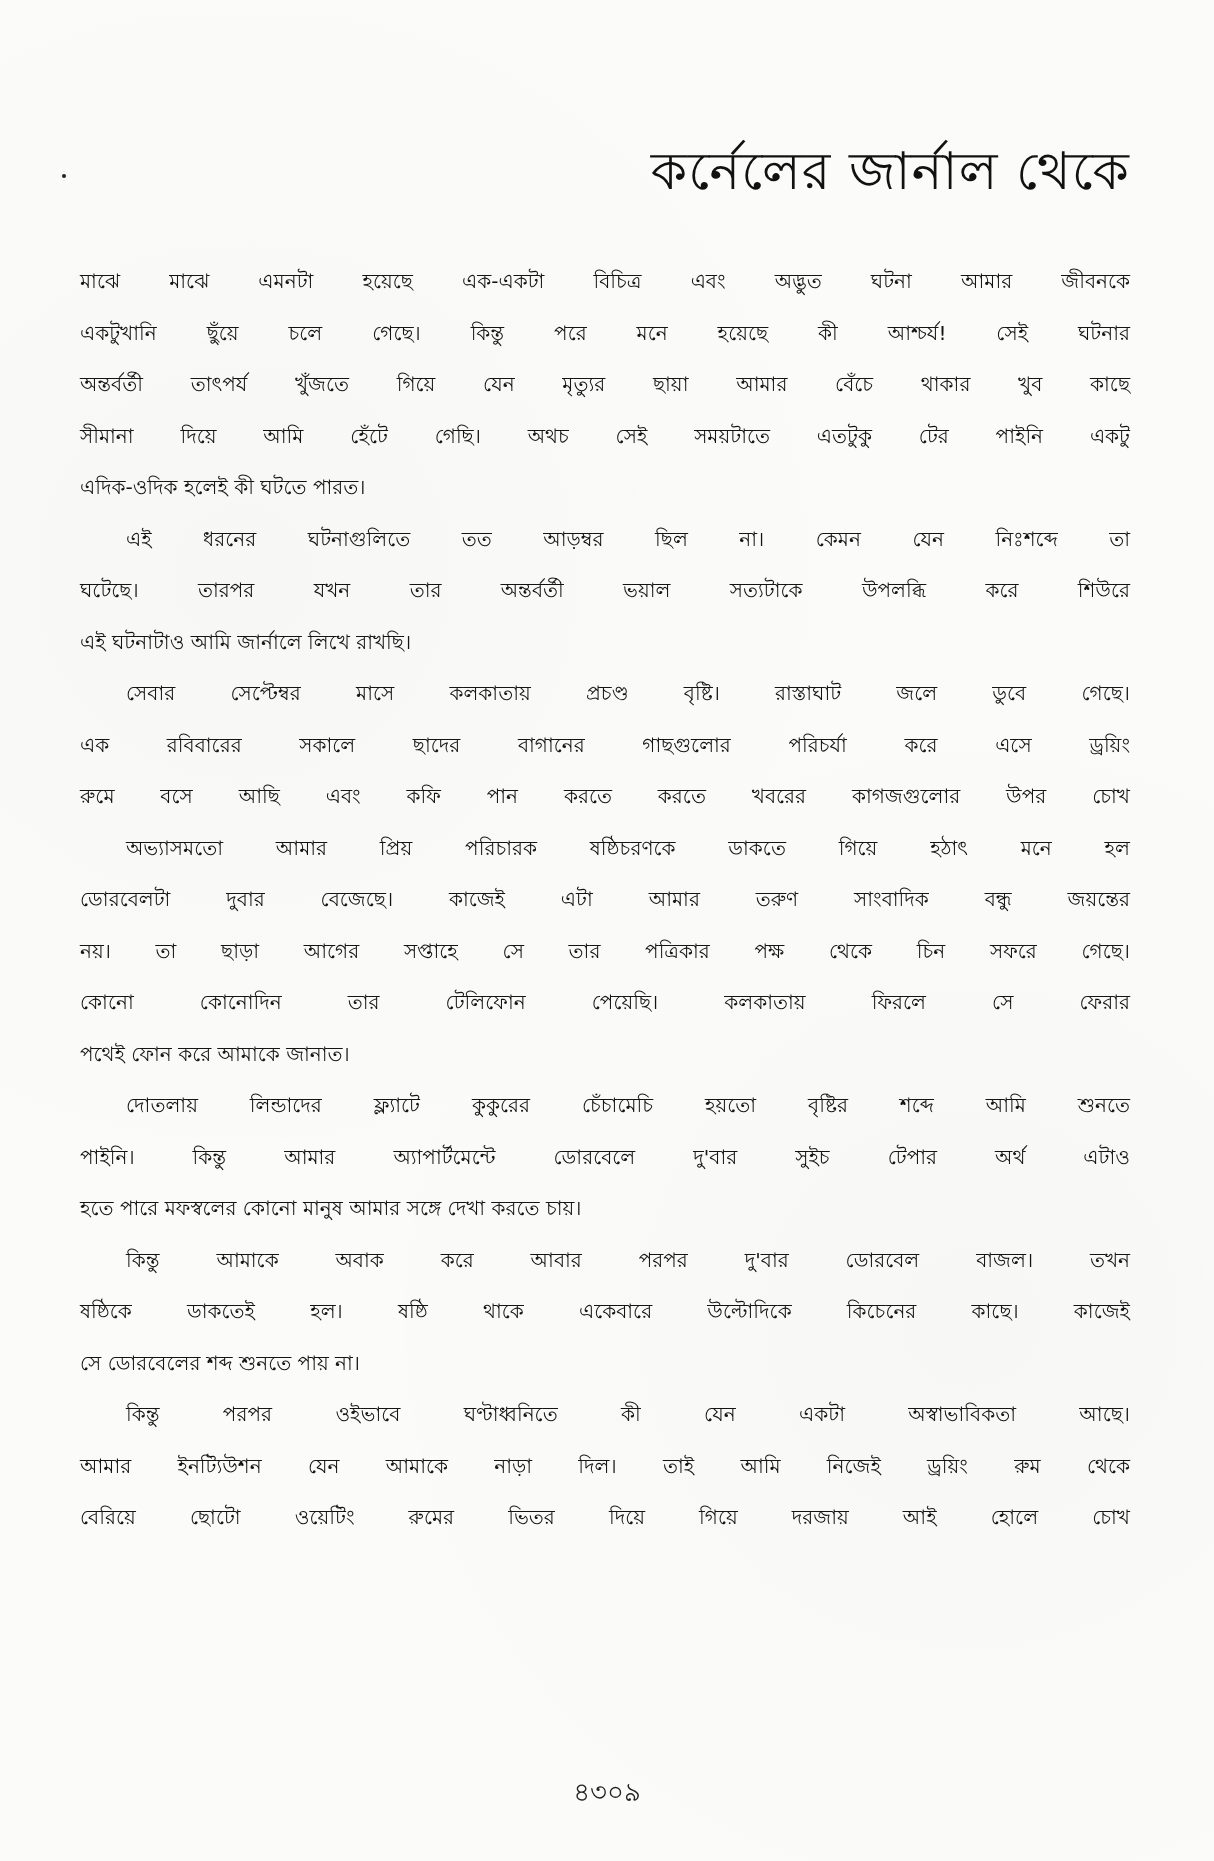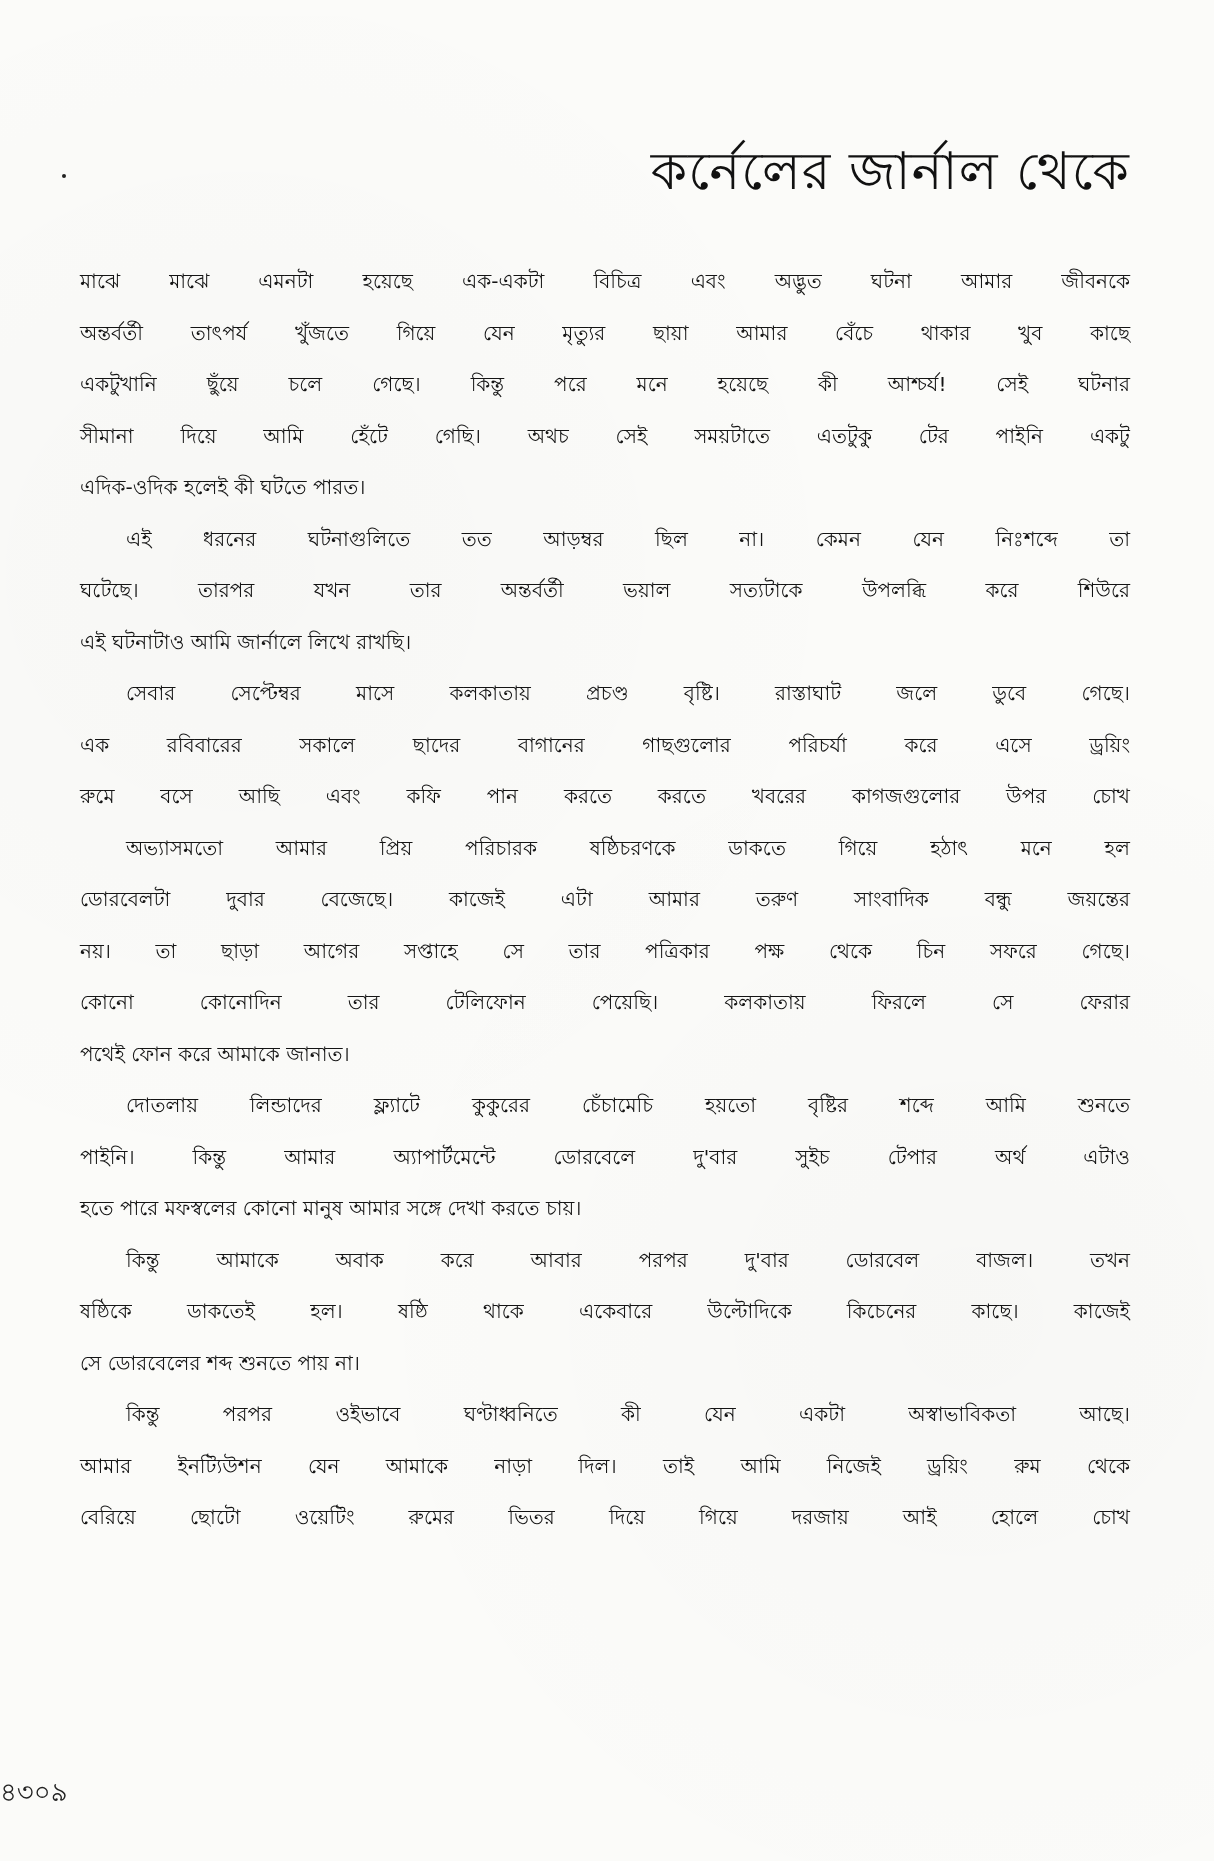--- a/index.html
+++ b/index.html
@@ -31,36 +31,36 @@
     font-size: 20px; line-height: 51.5px;
   }
   .line {
     display: block; white-space: nowrap; height: 51.5px;
     text-align: justify; text-align-last: justify;
   }
   .line.last { text-align-last: left; }
   .line.indent { padding-left: 46px; }
   .page-number {
     position: absolute; top: 1756px; left: 0; width: 1214px;
-    text-align: left; font-size: 26px; color: #222;
+    text-align: center; font-size: 26px; color: #222;
   }
 </style>
 </head>
 <body>
 
 <div class="page">
   <span class="speck"></span>
   <h1 class="title">কর্নেলের জার্নাল থেকে</h1>
 
   <div class="body-text">
 
     <div>
       <span class="line">মাঝে মাঝে এমনটা হয়েছে এক-একটা বিচিত্র এবং অদ্ভুত ঘটনা আমার জীবনকে</span>
+      <span class="line">একটুখানি ছুঁয়ে চলে গেছে। কিন্তু পরে মনে হয়েছে কী আশ্চর্য! সেই ঘটনার</span>
       <span class="line">অন্তর্বর্তী তাৎপর্য খুঁজতে গিয়ে যেন মৃত্যুর ছায়া আমার বেঁচে থাকার খুব কাছে</span>
-      <span class="line">একটুখানি ছুঁয়ে চলে গেছে। কিন্তু পরে মনে হয়েছে কী আশ্চর্য! সেই ঘটনার</span>
       <span class="line">সীমানা দিয়ে আমি হেঁটে গেছি। অথচ সেই সময়টাতে এতটুকু টের পাইনি একটু</span>
       <span class="line last">এদিক-ওদিক হলেই কী ঘটতে পারত।</span>
     </div>
 
     <div>
       <span class="line indent">এই ধরনের ঘটনাগুলিতে তত আড়ম্বর ছিল না। কেমন যেন নিঃশব্দে তা</span>
       <span class="line">ঘটেছে। তারপর যখন তার অন্তর্বর্তী ভয়াল সত্যটাকে উপলব্ধি করে শিউরে</span>
       <span class="line last">এই ঘটনাটাও আমি জার্নালে লিখে রাখছি।</span>
     </div>
 

